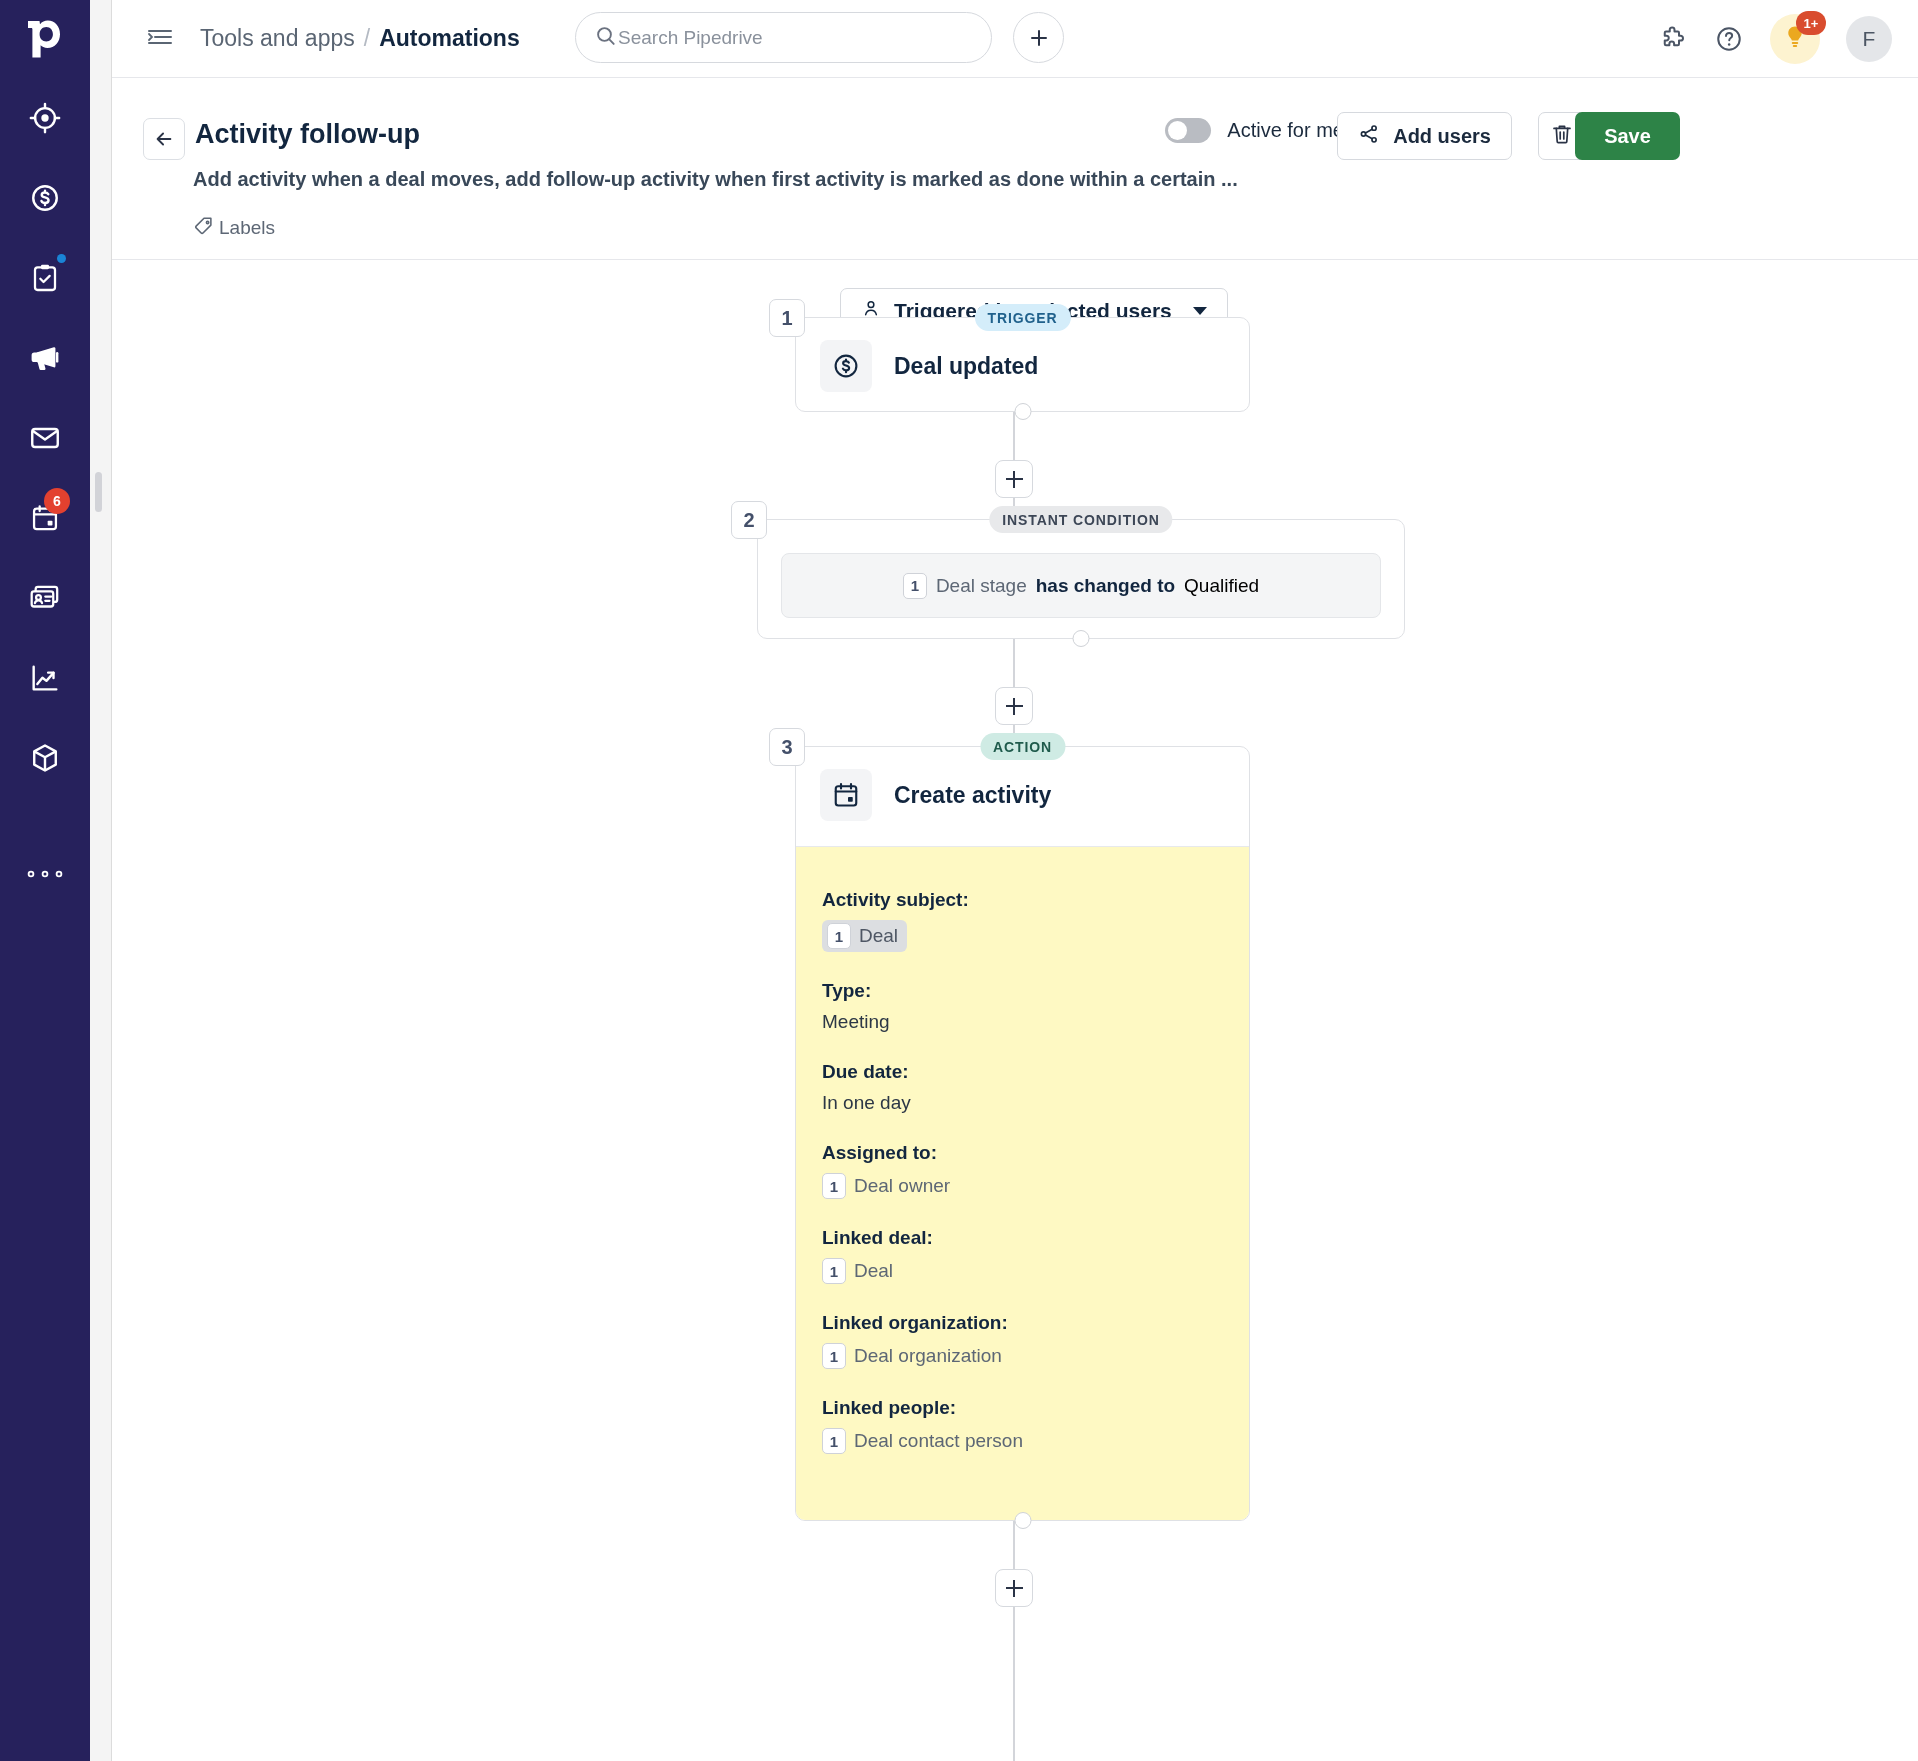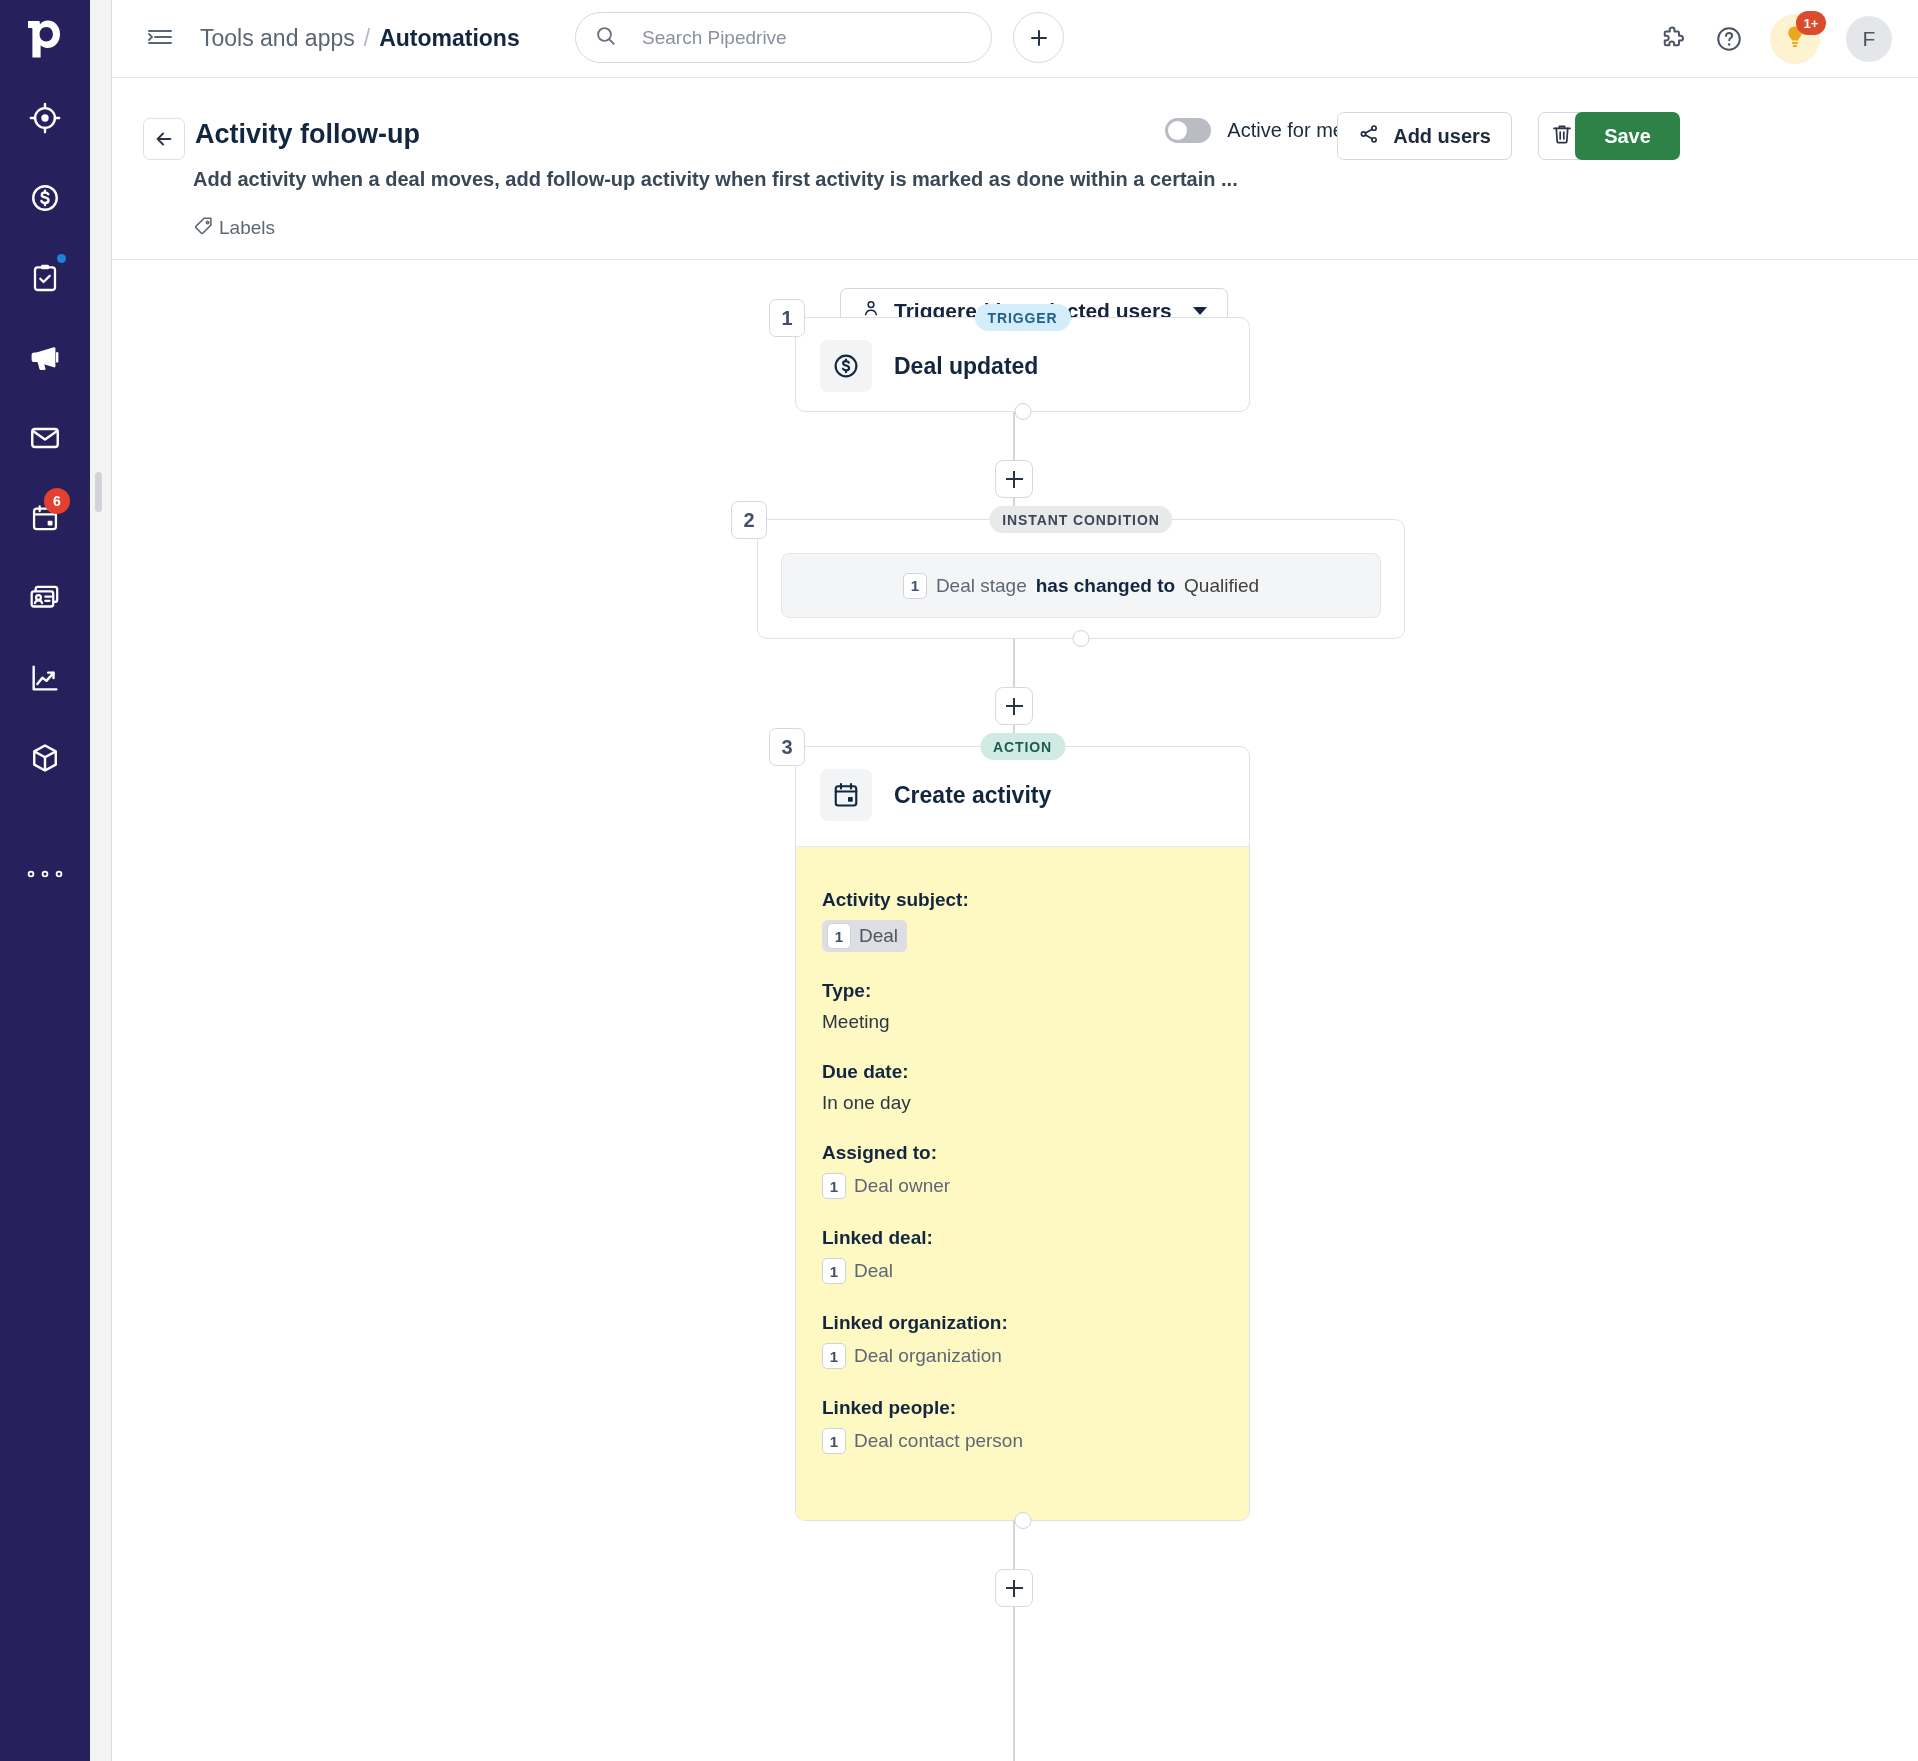--- a/index.html
+++ b/index.html
@@ -68,21 +68,21 @@
     margin-left: 24px; font-size: 23px; display: flex; align-items: baseline; gap: 9px;
   }
   #breadcrumb .crumb-link { color: #5a6573; }
   #breadcrumb .crumb-sep  { color: #b4bac3; }
   #breadcrumb .crumb-cur  { color: #12263f; font-weight: bold; }
 
   #searchwrap { position: absolute; left: 463px; top: 12px; }
   #searchbox {
     width: 417px; height: 51px; border: 1px solid #d6d9de;
     border-radius: 26px; background: #fff;
-    display: flex; align-items: center; padding: 0 18px; gap: 24px;
+    display: flex; align-items: center; padding: 0 18px; gap: 0;
   }
   #searchbox .ph { color: #8a919c; font-size: 19px; }
   #plusbtn {
     position: absolute; left: 901px; top: 12px;
     width: 51px; height: 51px; border-radius: 50%;
     border: 1px solid #d6d9de; background: #fff;
     display: flex; align-items: center; justify-content: center;
     cursor: pointer;
   }
 
@@ -250,21 +250,21 @@
     font-size: 19px;
   }
   .chip {
     width: 24px; height: 26px; border: 1px solid #cfd2d8; border-radius: 5px;
     background: #fff; color: #44506a; font-size: 15px; font-weight: bold;
     display: inline-flex; align-items: center; justify-content: center;
     vertical-align: middle;
   }
   .cond-field { color: #5d6775; }
   .cond-op    { color: #12263f; font-weight: bold; }
-  .cond-val   { color: #404040; }
+  .cond-val   { color: #000000; }
 
   
   #actbody {
     position: absolute; left: 0; right: 0; top: 99px; bottom: 0;
     background: #fef9c3; border-top: 1px solid #e7e9ec;
     border-radius: 0 0 9px 9px;
     padding: 42px 26px;
   }
   .fieldblock { margin-bottom: 28px; }
   .fieldblock:last-child { margin-bottom: 0; }

